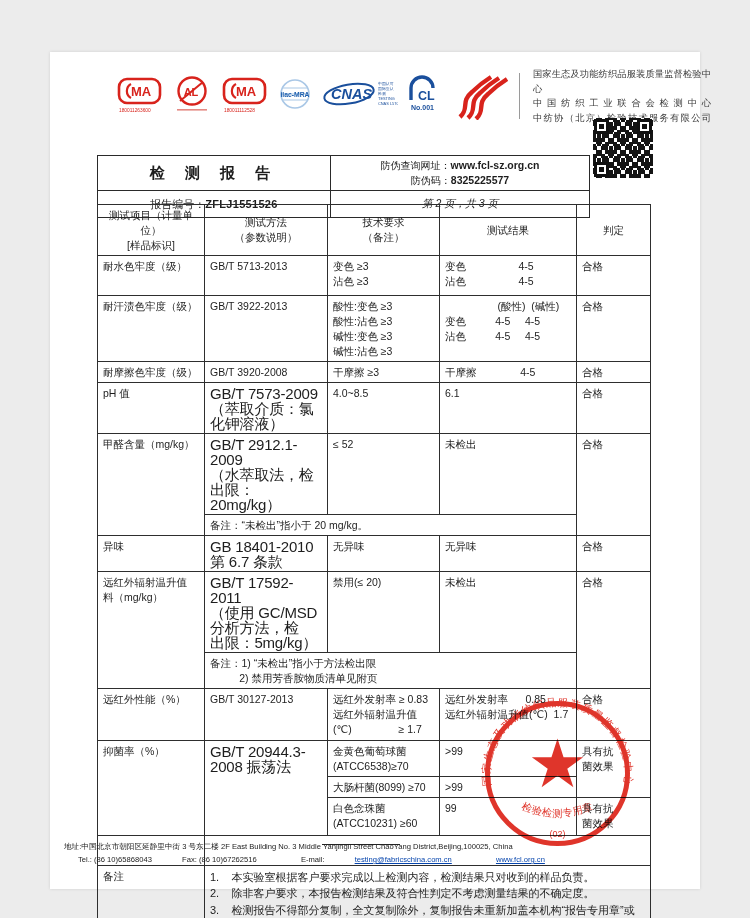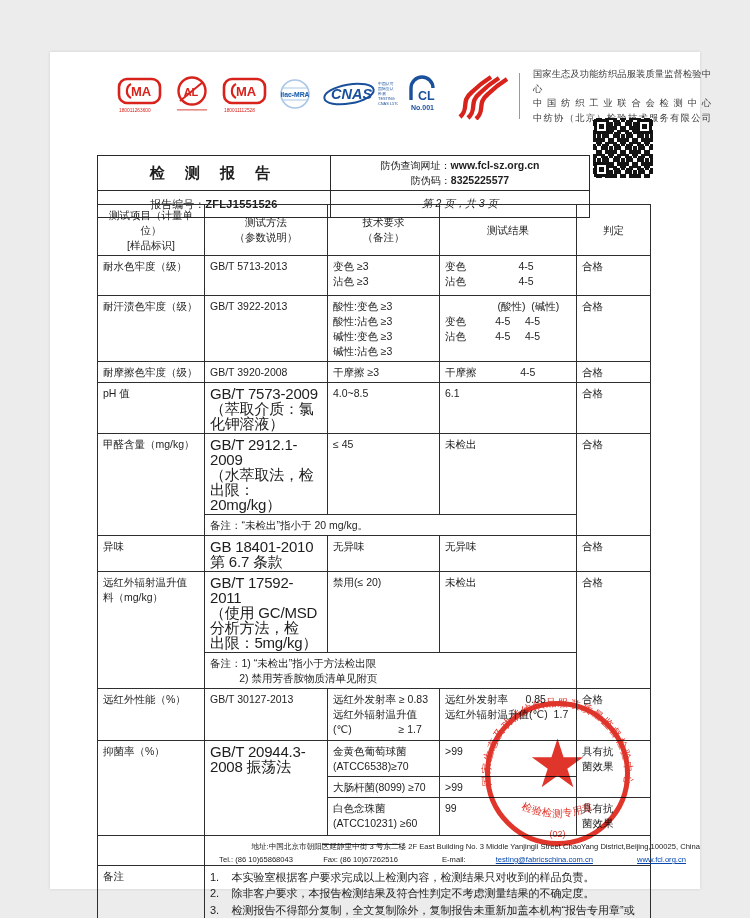--- a/index.html
+++ b/index.html
@@ -44,21 +44,21 @@
   .main td, .main th { border:1px solid #2e2e2e; padding:2.5px 5px; vertical-align:top; text-align:left; font-weight:normal; }
   .main th { text-align:center; vertical-align:middle; line-height:15px; }
   .pre { white-space:pre-wrap; }
   .center { text-align:center; }
   .tight { font-size:15px; letter-spacing:-.2px; }
   .remarks-cell { font-size:11px; line-height:16.5px; }
   .endline { width:78px; border-top:1.5px solid #222; margin:5px 0 0 112px; }
   
   .stamp { position:absolute; left:420px; top:634px; mix-blend-mode:multiply; opacity:.92; pointer-events:none; }
   
-  .footer { position:absolute; left:14px; right:0; top:788px; text-align:right; font-size:7.6px; line-height:13px; color:#222; }
+  .footer { position:absolute; left:14px; right:0; top:788px; text-align:left; font-size:7.6px; line-height:13px; color:#222; }
   .footer .row2 span { margin:11px 14px; }
   .link { color:#0645ad; text-decoration:underline; cursor:pointer; }
   .logo-num { font-size:4.8px; fill:#d8231c; }
   .cnas-side { font-size:3.9px; fill:#1a4f9c; }
 </style>
 </head>
 <body>
 
 <div class="page">
 
@@ -191,21 +191,21 @@
       <td class="pre tight">GB/T 7573-2009
 （萃取介质：氯化钾溶液）</td>
       <td class="pre">4.0~8.5</td>
       <td class="pre">6.1</td>
       <td class="center">合格</td>
     </tr>
     <tr style="height:38px">
       <td class="pre" rowspan="2">甲醛含量（mg/kg）</td>
       <td class="pre tight">GB/T 2912.1-2009
 （水萃取法，检出限：20mg/kg）</td>
-      <td class="pre">≤ 45</td>
+      <td class="pre">≤ 52</td>
       <td class="pre">未检出</td>
       <td class="center" rowspan="2">合格</td>
     </tr>
     <tr style="height:20px">
       <td class="pre" colspan="3">备注：“未检出”指小于 20 mg/kg。</td>
     </tr>
     <tr style="height:20px">
       <td class="pre">异味</td>
       <td class="pre tight">GB 18401-2010 第 6.7 条款</td>
       <td class="pre">无异味</td>

